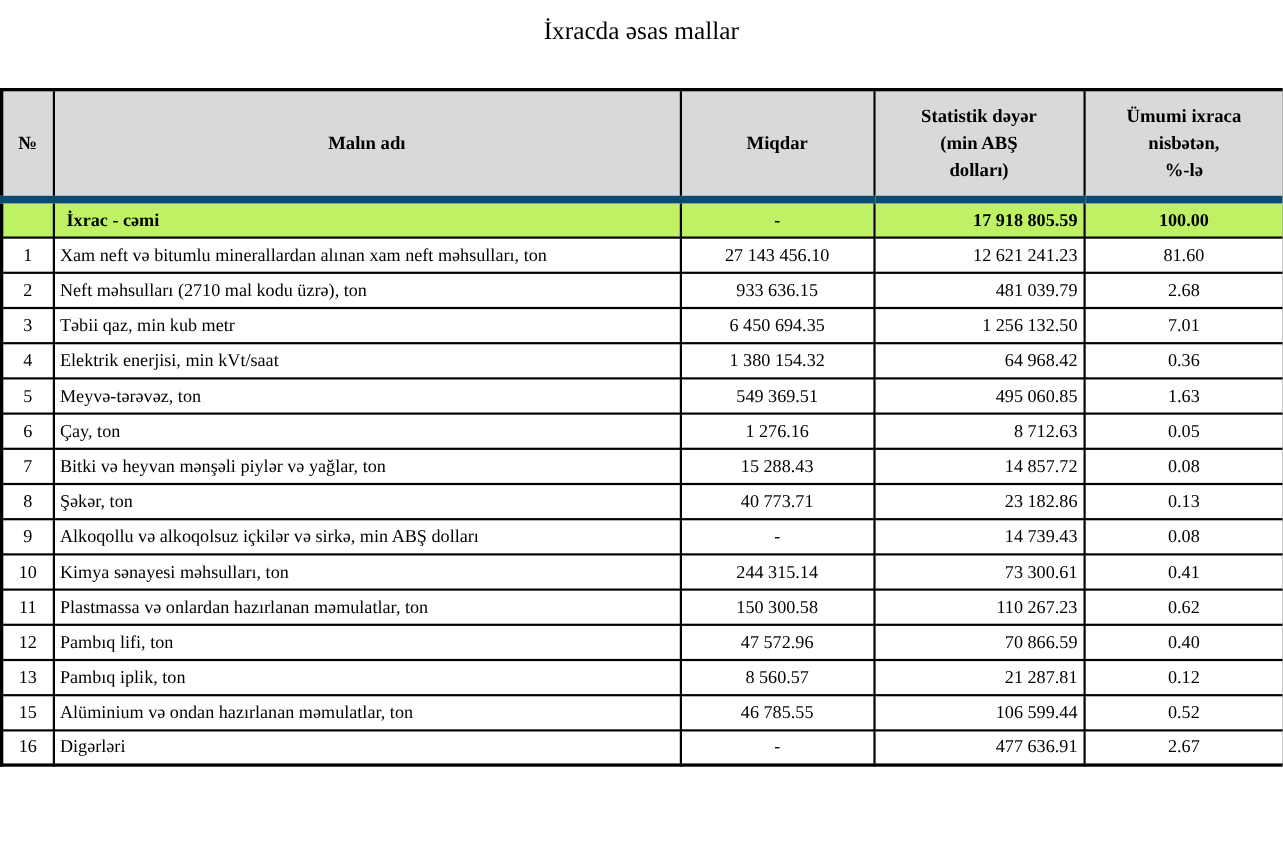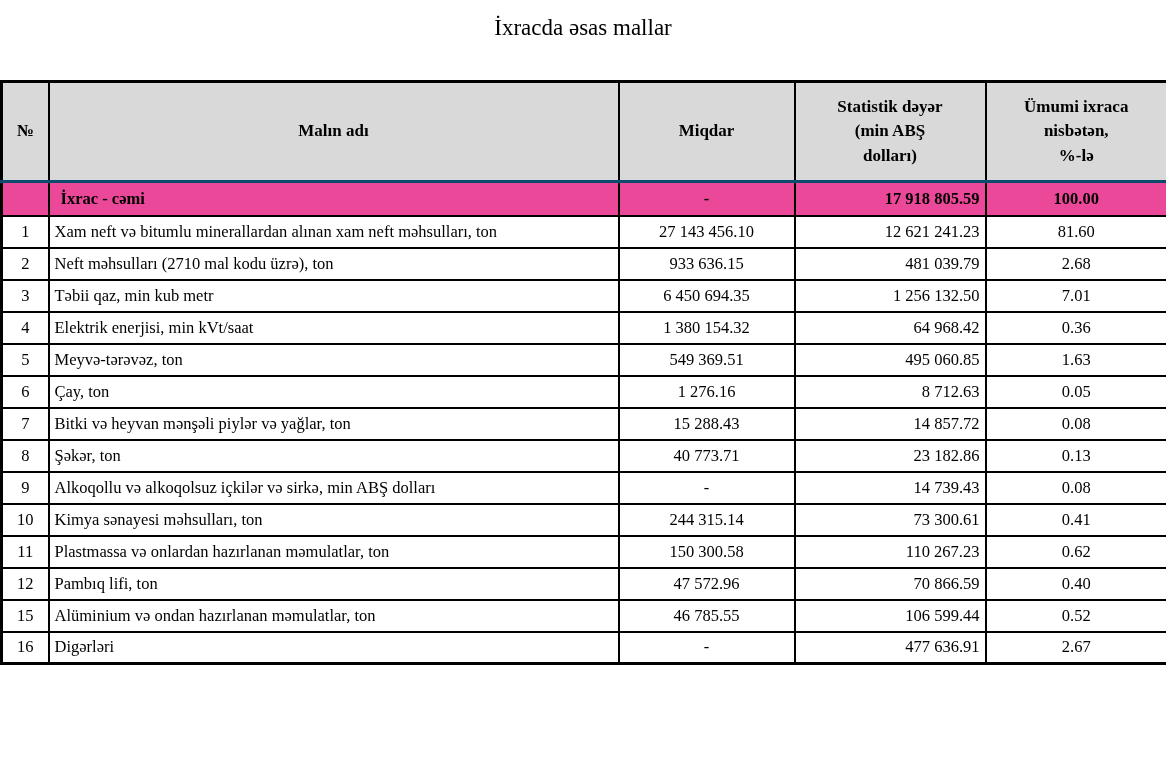--- a/index.html
+++ b/index.html
@@ -38,35 +38,35 @@
   }
   .exports thead th {
     background: #d9d9d9;
     font-weight: bold;
     font-size: 17px;
     text-align: center;
     height: 100px;
     padding: 2px 4px;
     white-space: pre-line;
     line-height: 1.45;
-    border-bottom: 3px solid #0c4a6e;
+    border-bottom: 7px solid #0c4a6e;
   }
   .exports td {
     font-size: 16.5px;
     height: 32px;
     padding: 1px 5px;
   }
   .c-no    { text-align: center; }
   .c-name  { text-align: left; padding-left: 6px; }
   .c-qty   { text-align: center; padding-right: 18px; }
   .c-val   { text-align: right; padding-right: 21px; }
   .c-share { text-align: center; padding-right: 17px; }
   td.center { text-align: center; padding-right: 5px; }
   .total-row td {
-    background: #ec4899;
+    background: #bef264;
     font-weight: bold;
     height: 34px;
   }
   .total-row .c-name { padding-left: 11px; }
 </style>
 </head>
 <body>
 
 <div class="title-wrap">
   <h1 class="title">İxracda əsas mallar</h1>
@@ -179,20 +179,27 @@
       <td class="c-share">0.62</td>
     </tr>
     <tr>
       <td class="c-no">12</td>
       <td class="c-name">Pambıq lifi, ton</td>
       <td class="c-qty">47 572.96</td>
       <td class="c-val">70 866.59</td>
       <td class="c-share">0.40</td>
     </tr>
     <tr>
+      <td class="c-no">13</td>
+      <td class="c-name">Pambıq iplik, ton</td>
+      <td class="c-qty">8 560.57</td>
+      <td class="c-val">21 287.81</td>
+      <td class="c-share">0.12</td>
+    </tr>
+    <tr>
       <td class="c-no">15</td>
       <td class="c-name">Alüminium və ondan hazırlanan məmulatlar, ton</td>
       <td class="c-qty">46 785.55</td>
       <td class="c-val">106 599.44</td>
       <td class="c-share">0.52</td>
     </tr>
     <tr>
       <td class="c-no">16</td>
       <td class="c-name">Digərləri</td>
       <td class="c-qty center">-</td>

